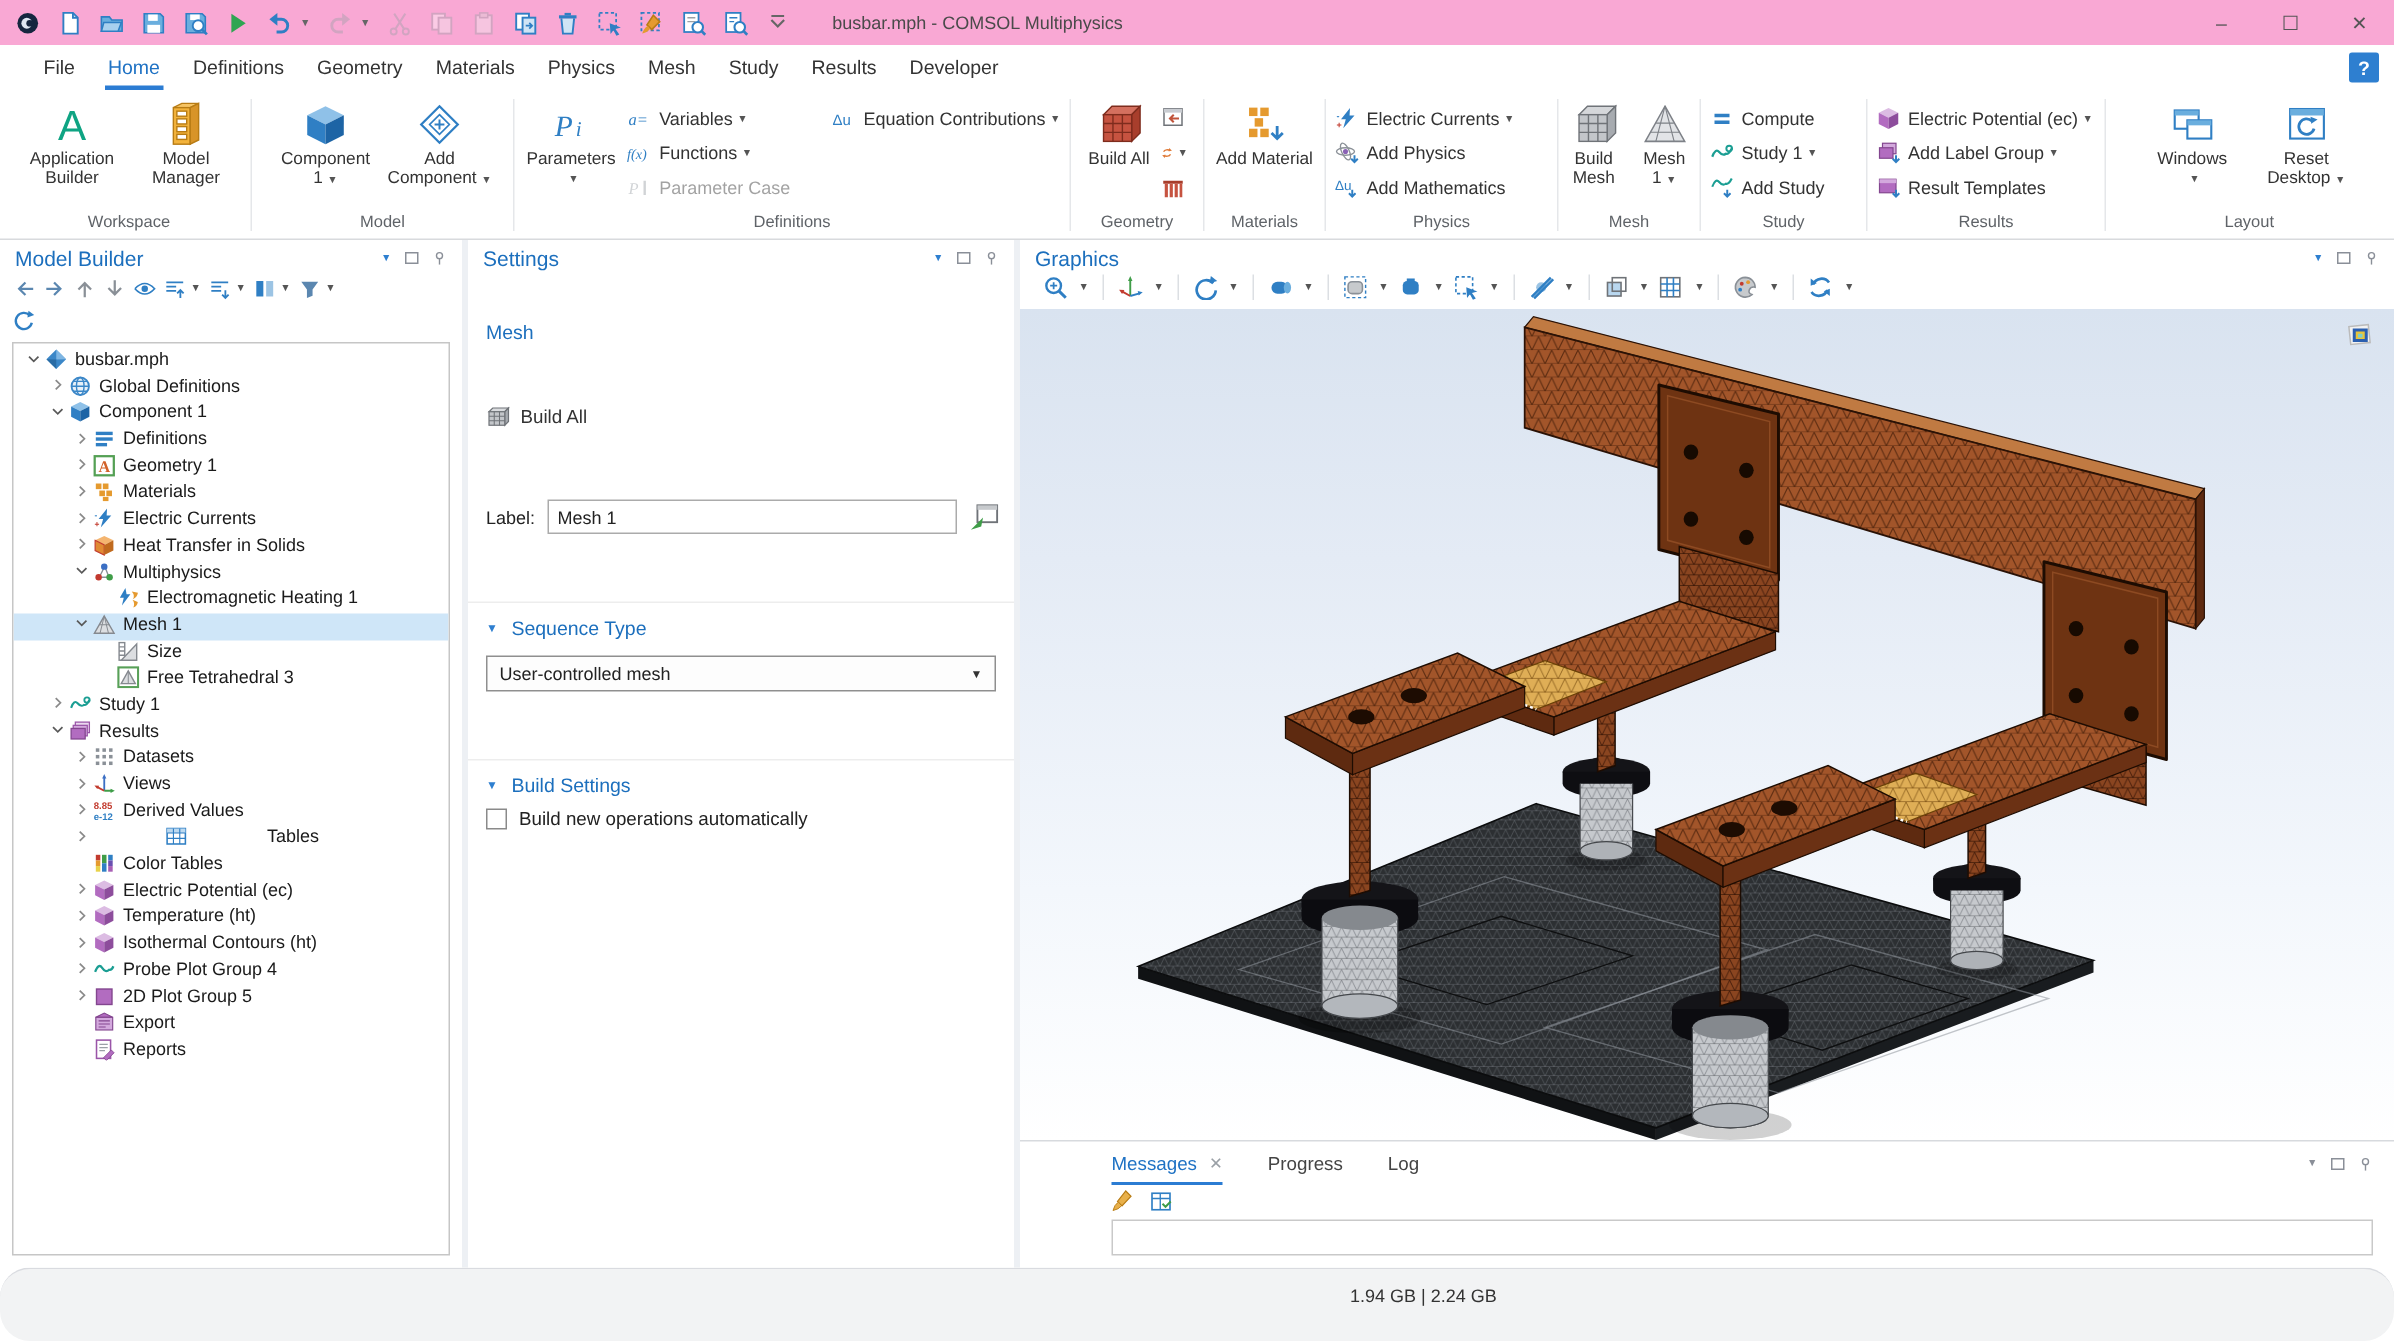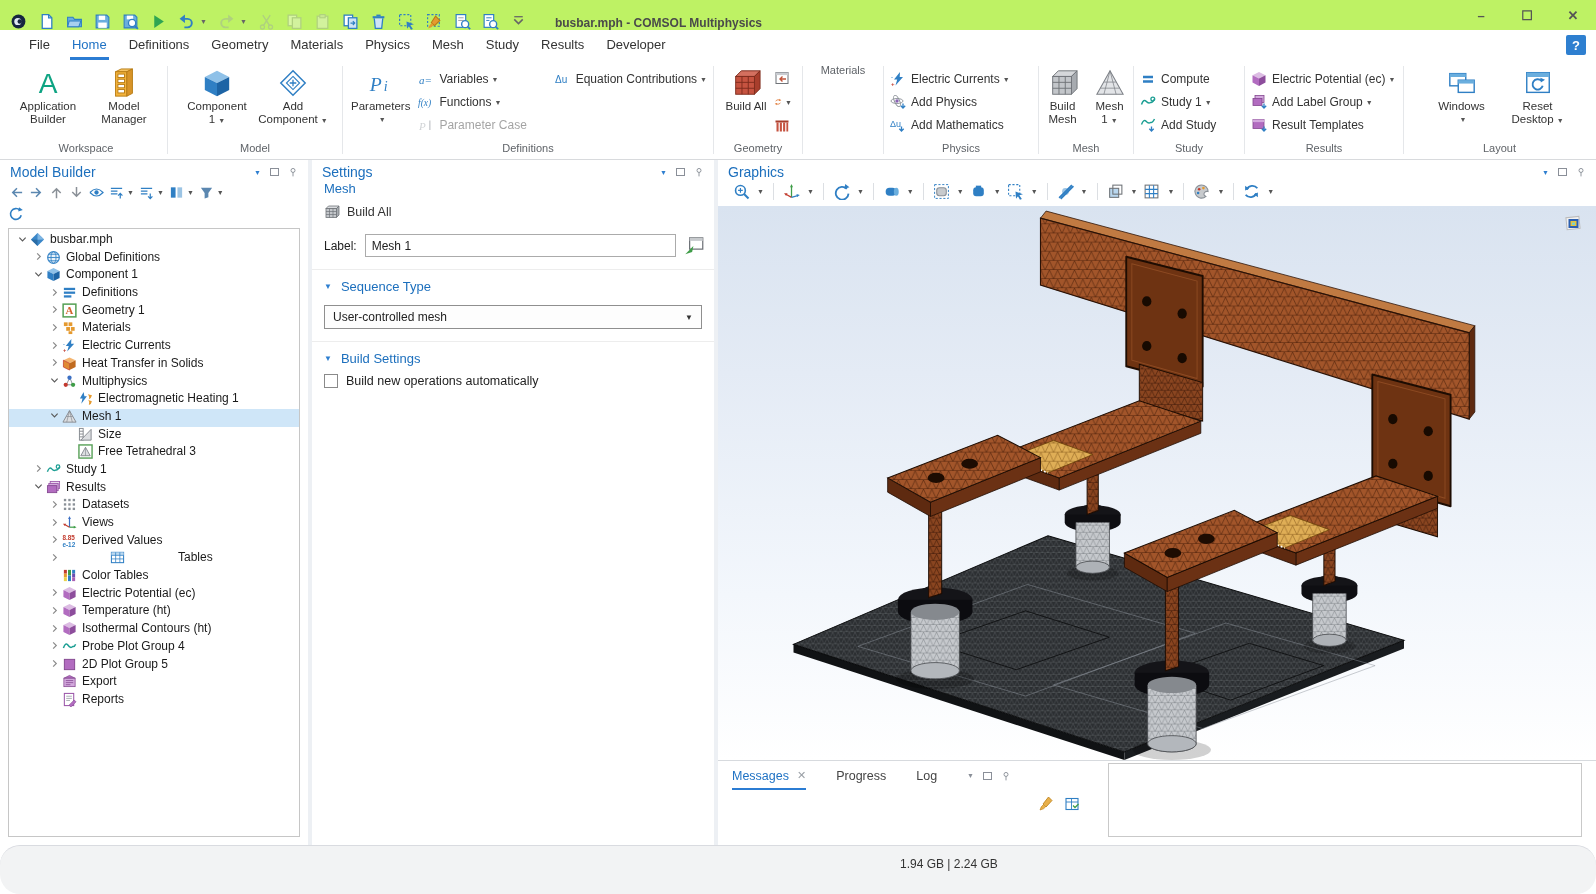--- a/index.html
+++ b/index.html
@@ -1,18 +1,18 @@
 <!DOCTYPE html>
 <html><head>
 <meta charset="utf-8">
 <style>
   * { margin:0; padding:0; box-sizing:border-box; }
   html,body { width:1596px; height:894px; overflow:hidden; background:#fff;
     font-family:"Liberation Sans", sans-serif; color:#222; }
-  .titlebar { height:30px; background:#bef264; display:flex; align-items:flex-end; padding-left:10px;font-weight:bold; }
+  .titlebar { height:30px; background:#f9a8d4; display:flex; align-items:center; padding-left:10px; }
   .qat { display:flex; align-items:center; gap:11px; }
   .tb-btn { width:17px; height:17px; display:flex; }
   .tb-btn.dis { opacity:.4; }
   .tb-caret { font-size:7px; color:#666; margin-left:-6px; }
   .title-text { font-size:12px; color:#4a4a4a; margin-left:28px; }
   .win-controls { margin-left:auto; display:flex; height:30px; }
   .win-btn { width:46px; display:flex; align-items:center; justify-content:center; font-size:13px; color:#555; }
   .menubar { height:30px; background:#fff; display:flex; align-items:center; padding-left:18px; font-size:13px; color:#333; }
   .menu-item { padding:0 11px; height:30px; line-height:29px; position:relative; }
   .menu-item.active { color:#1f72c4; }
@@ -32,21 +32,21 @@
   .rcol { display:flex; flex-direction:column; gap:1px; padding-top:3px; }
   .rsmall { display:flex; align-items:center; height:22px; padding:0 5px; font-size:12px; color:#333; border-radius:3px; white-space:nowrap; }
   .sm-ic { width:16px; height:16px; margin-right:5px; flex:none; display:flex; }
   .dis { opacity:.45; }
   .minicol { display:flex; flex-direction:column; gap:2px; padding-top:2px; }
   .miniic { width:22px; height:22px; display:flex; align-items:center; padding:2px; }
   .main { display:flex; height:685px; }
   .splitter { width:4px; background:#edf0f4; }
   .panel { background:#fff; display:flex; flex-direction:column; }
   .panel-mb { width:308px; }
-  .panel-st { width:402px; }
+  .panel-st { width:364px;gap:33px; }
   .panel-gr { flex:1; }
   .phead { display:flex; align-items:center; padding:4px 10px 1px; }
   .ptitle { font-size:14px; color:#1c6fbd; }
   .pctrl { margin-left:auto; display:flex; gap:9px; align-items:center; color:#8a8f98; }
   .pc-caret { font-size:7px; color:#2e7fd0; }
   .pc-box { width:9px; height:8px; border:1px solid #8a8f98; }
   .pc-pin { width:10px; height:12px; display:flex; }
   .mb-toolbar { display:flex; align-items:center; gap:3px; padding:3px 8px 2px; }
   .mb-tb { display:flex; align-items:center; padding:1px; }
   .mb-tb .ic16 { width:15px; height:15px; display:flex; }
@@ -73,21 +73,21 @@
   .checkbox-row { display:flex; align-items:center; gap:8px; margin-top:8px; font-size:12.5px; color:#222; }
   .cb { width:14px; height:14px; border:1px solid #8a8a8a; background:#fff; flex:none; }
   .gr-toolbar { display:flex; align-items:center; padding:0 10px 4px 12px; }
   .g-btn { display:flex; align-items:center; height:22px; padding:0 3px; gap:4px; }
   .g-ic { width:17px; height:17px; display:flex; }
   .g-sep { width:1px; height:17px; background:#dcdfe3; margin:0 6px; }
   .canvas { flex:1; position:relative; overflow:hidden;
     background:linear-gradient(180deg,#d9e3f0 0%,#e4ebf5 30%,#f3f7fc 70%,#ffffff 100%); }
   .canvas svg.scene { position:absolute; inset:0; width:100%; height:100%; }
   .plot-thumb { position:absolute; top:9px; right:14px; width:17px; height:16px; }
-  .msg-panel { height:85px; border-top:1px solid #d7dade; display:flex; flex-direction:row; background:#fff; }
+  .msg-panel { height:85px; border-top:1px solid #d7dade; display:flex; flex-direction:column; background:#fff;padding-left:47px; }
   .msg-tabs { display:flex; align-items:center; height:29px; padding:0 14px; font-size:12.5px; color:#444; }
   .msg-tab { margin-right:30px; height:29px; display:flex; align-items:center; position:relative; }
   .msg-tab.active { color:#1f72c4; }
   .msg-tab.active::after { content:''; position:absolute; left:0; right:0; bottom:0; height:2px; background:#2b7cd3; }
   .tab-close { margin-left:8px; color:#9aa0a6; font-size:11px; }
   .msg-toolbar { display:flex; gap:9px; padding:3px 14px 2px; align-items:center; }
   .msg-area { margin:2px 14px 8px; border:1px solid #c9c9c9; flex:1; background:#fff; }
   .statusbar { height:49px; background:#f2f3f4; border-top:1px solid #d9dbe0; position:relative; font-size:12px; color:#333;border-radius:20px; }
   .mem { position:absolute; left:900px; top:11px; }
 </style>
@@ -404,20 +404,37 @@
               </svg>
             </span>
           </div>
       </div>
     </div>
     <div class="rgroup-label">Geometry</div>
   </div>
   <div class="rsep"></div>
 
   <div class="rgroup" style="width:78px">
+    <div class="rgroup-items">
+      <div class="rlarge">
+        <span class="big-ic">
+            <svg viewBox="0 0 32 32" width="100%" height="100%">
+              <g fill="#e59a2f">
+                <rect x="5" y="4" width="6" height="6"></rect>
+                <rect x="13" y="4" width="6" height="6"></rect>
+                <rect x="9" y="11.5" width="6" height="6"></rect>
+                <rect x="5" y="19" width="6" height="6"></rect>
+                <rect x="13" y="19" width="6" height="6"></rect>
+              </g>
+              <path d="M25 17 v9 m-4-4 l4 4 4-4" fill="none" stroke="#2f7fc4" stroke-width="2"></path>
+            </svg>
+          </span>
+        <span class="lbl">Add Material</span>
+      </div>
+    </div>
     <div class="rgroup-label">Materials</div>
   </div>
   <div class="rsep"></div>
 
   <div class="rgroup" style="width:152px">
     <div class="rgroup-items" style="justify-content:flex-start">
       <div class="rcol">
         <div class="rsmall">
           <span class="sm-ic">
               <svg viewBox="0 0 16 16" width="100%" height="100%">

